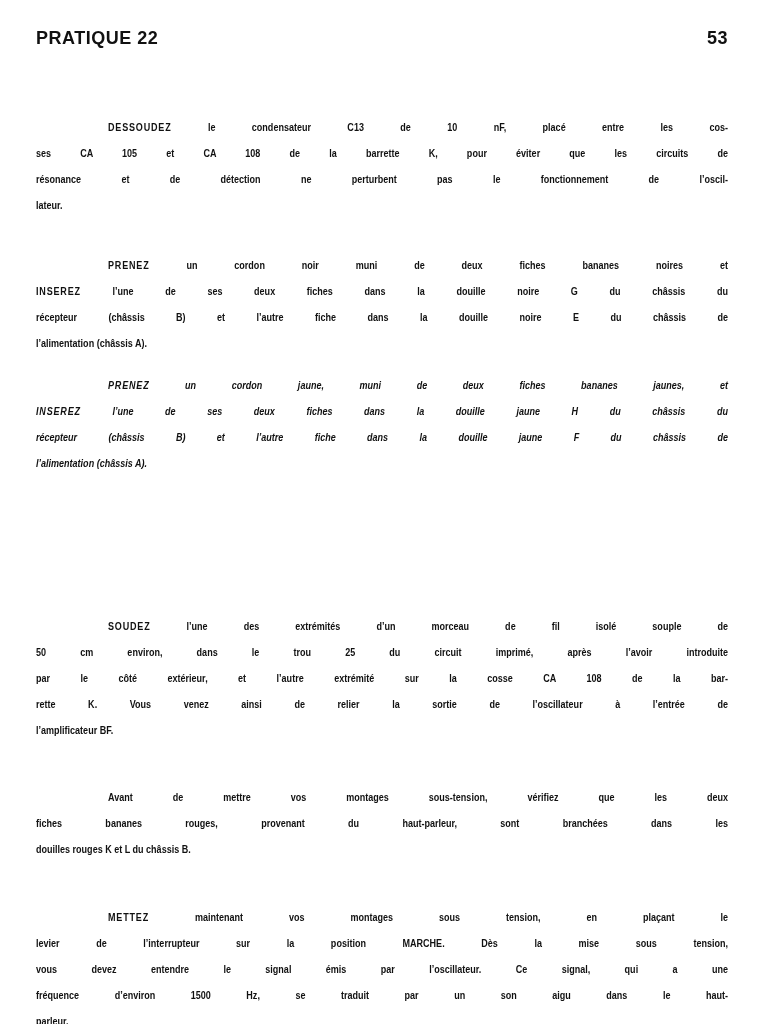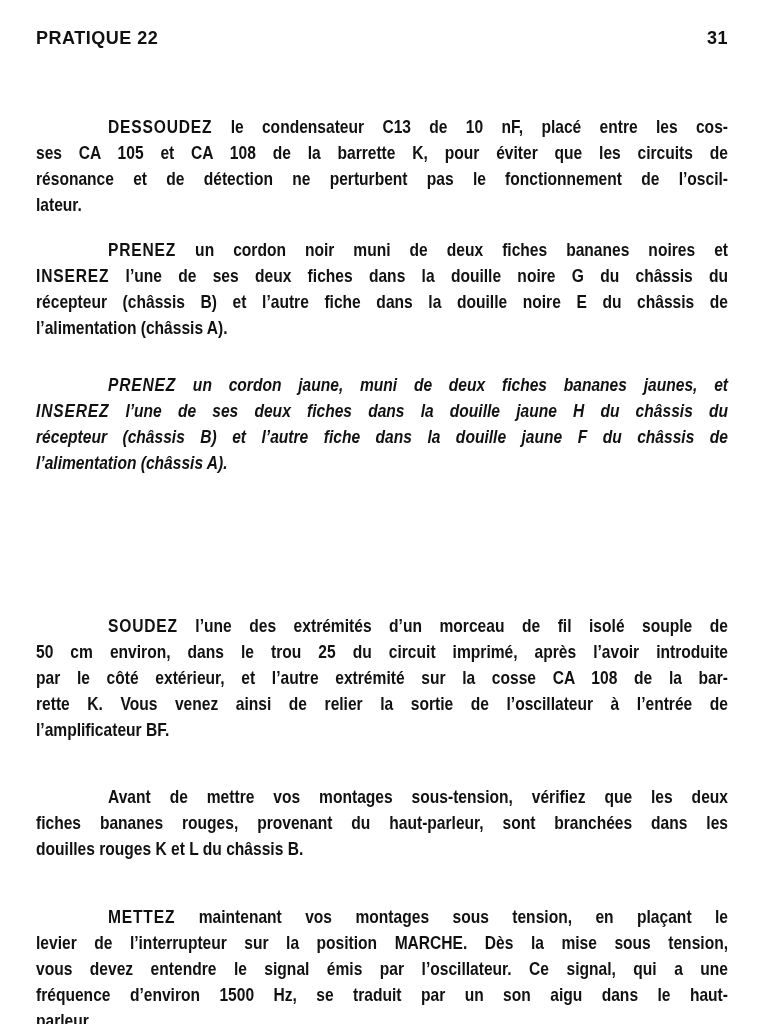--- a/index.html
+++ b/index.html
@@ -30,21 +30,21 @@
       font-size: 18px;
       letter-spacing: 0.5px;
     }
     .header .running-title { position: absolute; left: 0; top: 0; }
     .header .page-number { position: absolute; right: 0; top: 0; }
 
     .para {
       position: absolute;
       left: 36px;
       width: 692px;
-      font-size: 19px;
+      font-size: 11px;
       line-height: 26px;
       font-weight: bold;
       transform-origin: left top;
     }
     .line {
       display: block;
       white-space: nowrap;
       text-align: justify;
       text-align-last: justify;
       height: 26px;
@@ -57,34 +57,34 @@
     }
     .line.first {
       padding-left: calc(72px / 0.82);
       width: calc((692px - 72px) / 0.82);
     }
     .kw {
       letter-spacing: 1px;
     }
 
     #p1 { top: 114px; }
-    #p2 { top: 237px; }
+    #p2 { top: 252px; }
     #p3 { top: 372px; font-style: italic; }
     #p4 { top: 501px; }
     #p5 { top: 605px; margin-top: 8px; }
     #p6 { top: 784px; }
     #p7 { top: 904px; }
   </style>
 </head>
 <body>
 
 <div class="page">
   <div class="header">
     <span class="running-title">PRATIQUE 22</span>
-    <span class="page-number">31</span>
+    <span class="page-number">53</span>
   </div>
 
   <div class="para" id="p1">
       <span class="line first"><span class="kw">DESSOUDEZ</span><span> le condensateur C13 de 10 nF, placé entre les cos-</span></span>
       <span class="line"><span>ses CA 105 et CA 108 de la barrette K, pour éviter que les circuits de</span></span>
       <span class="line"><span>résonance et de détection ne perturbent pas le fonctionnement de l’oscil-</span></span>
       <span class="line last"><span>lateur.</span></span>
     </div>
   <div class="para" id="p2">
       <span class="line first"><span class="kw">PRENEZ</span><span> un cordon noir muni de deux fiches bananes noires et</span></span>

